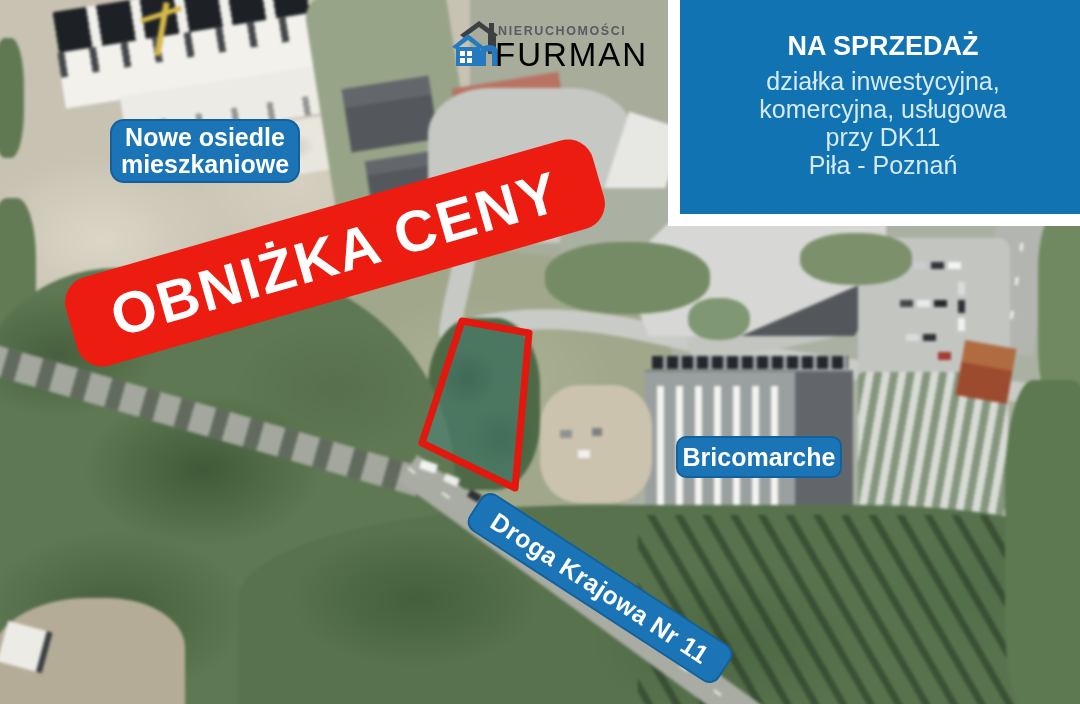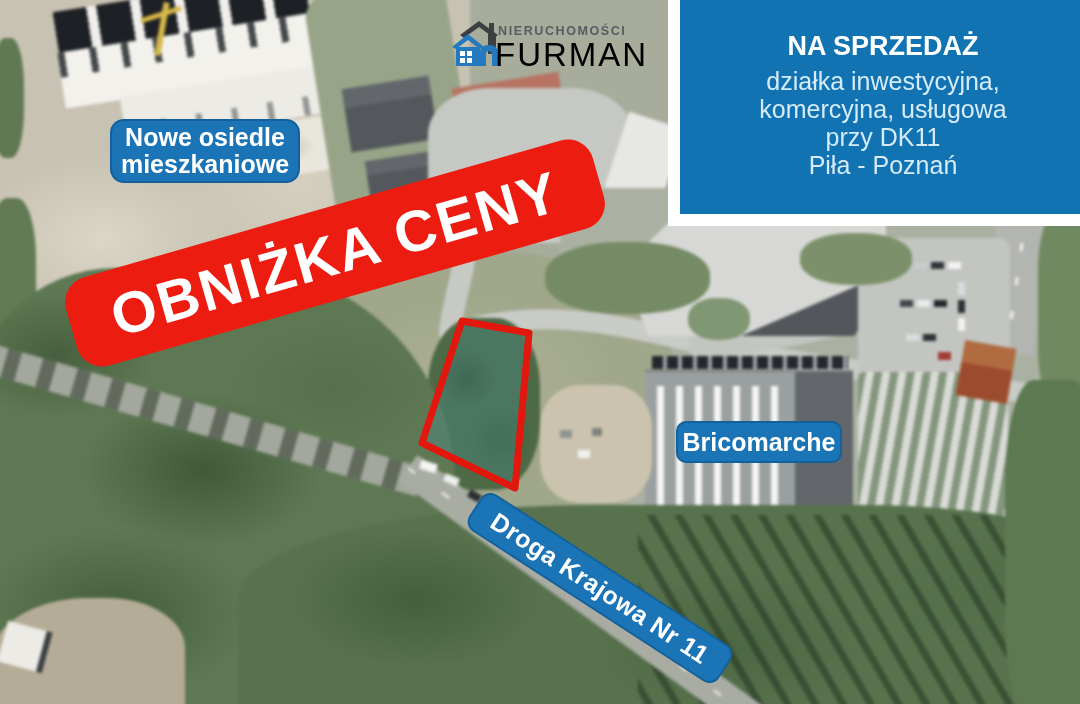--- a/index.html
+++ b/index.html
@@ -7,21 +7,21 @@
          font-family:"Liberation Sans","DejaVu Sans",sans-serif;}
   .s{position:absolute;}
   .photo{position:absolute;inset:0;filter:blur(1.4px) saturate(.92);}
   .crisp{position:absolute;inset:0;pointer-events:none;}
 
   
   .blabel{position:absolute;background:#1a74b6;color:#fff;font-weight:700;text-align:center;
           border:2px solid rgba(8,62,110,.35);box-sizing:border-box;
           display:flex;flex-direction:column;align-items:center;justify-content:center;}
   .estate{left:96px;top:119px;width:190px;height:64px;border-radius:14px;font-size:25px;line-height:27px;margin-left:14px;}
-  .store{left:676px;top:421px;width:166px;height:42px;border-radius:10px;font-size:25px;}
+  .store{left:676px;top:436px;width:166px;height:42px;border-radius:10px;font-size:25px;}
   .roadlbl{left:451px;top:566px;width:298px;height:44px;border-radius:12px;font-size:25px;
            transform:rotate(33deg);letter-spacing:.5px;}
   .banner{position:absolute;left:61px;top:207px;width:548px;height:92px;border-radius:26px;
           background:#ec1c11;transform:rotate(-16deg);display:flex;align-items:center;justify-content:center;
           color:#fff;font-weight:700;font-size:58px;letter-spacing:2px;white-space:nowrap;}
   .frame{position:absolute;left:668px;top:-12px;width:430px;height:238px;background:#fff;box-sizing:border-box;padding:12px;}
   .offer{width:100%;height:100%;background:#1173b2;color:#d6ebf8;text-align:center;
          display:flex;flex-direction:column;justify-content:flex-start;padding-top:30px;box-sizing:border-box;
          font-size:25px;line-height:28px;}
   .offer .title{color:#ffffff;font-weight:700;font-size:27px;line-height:32px;margin-bottom:5px;}

